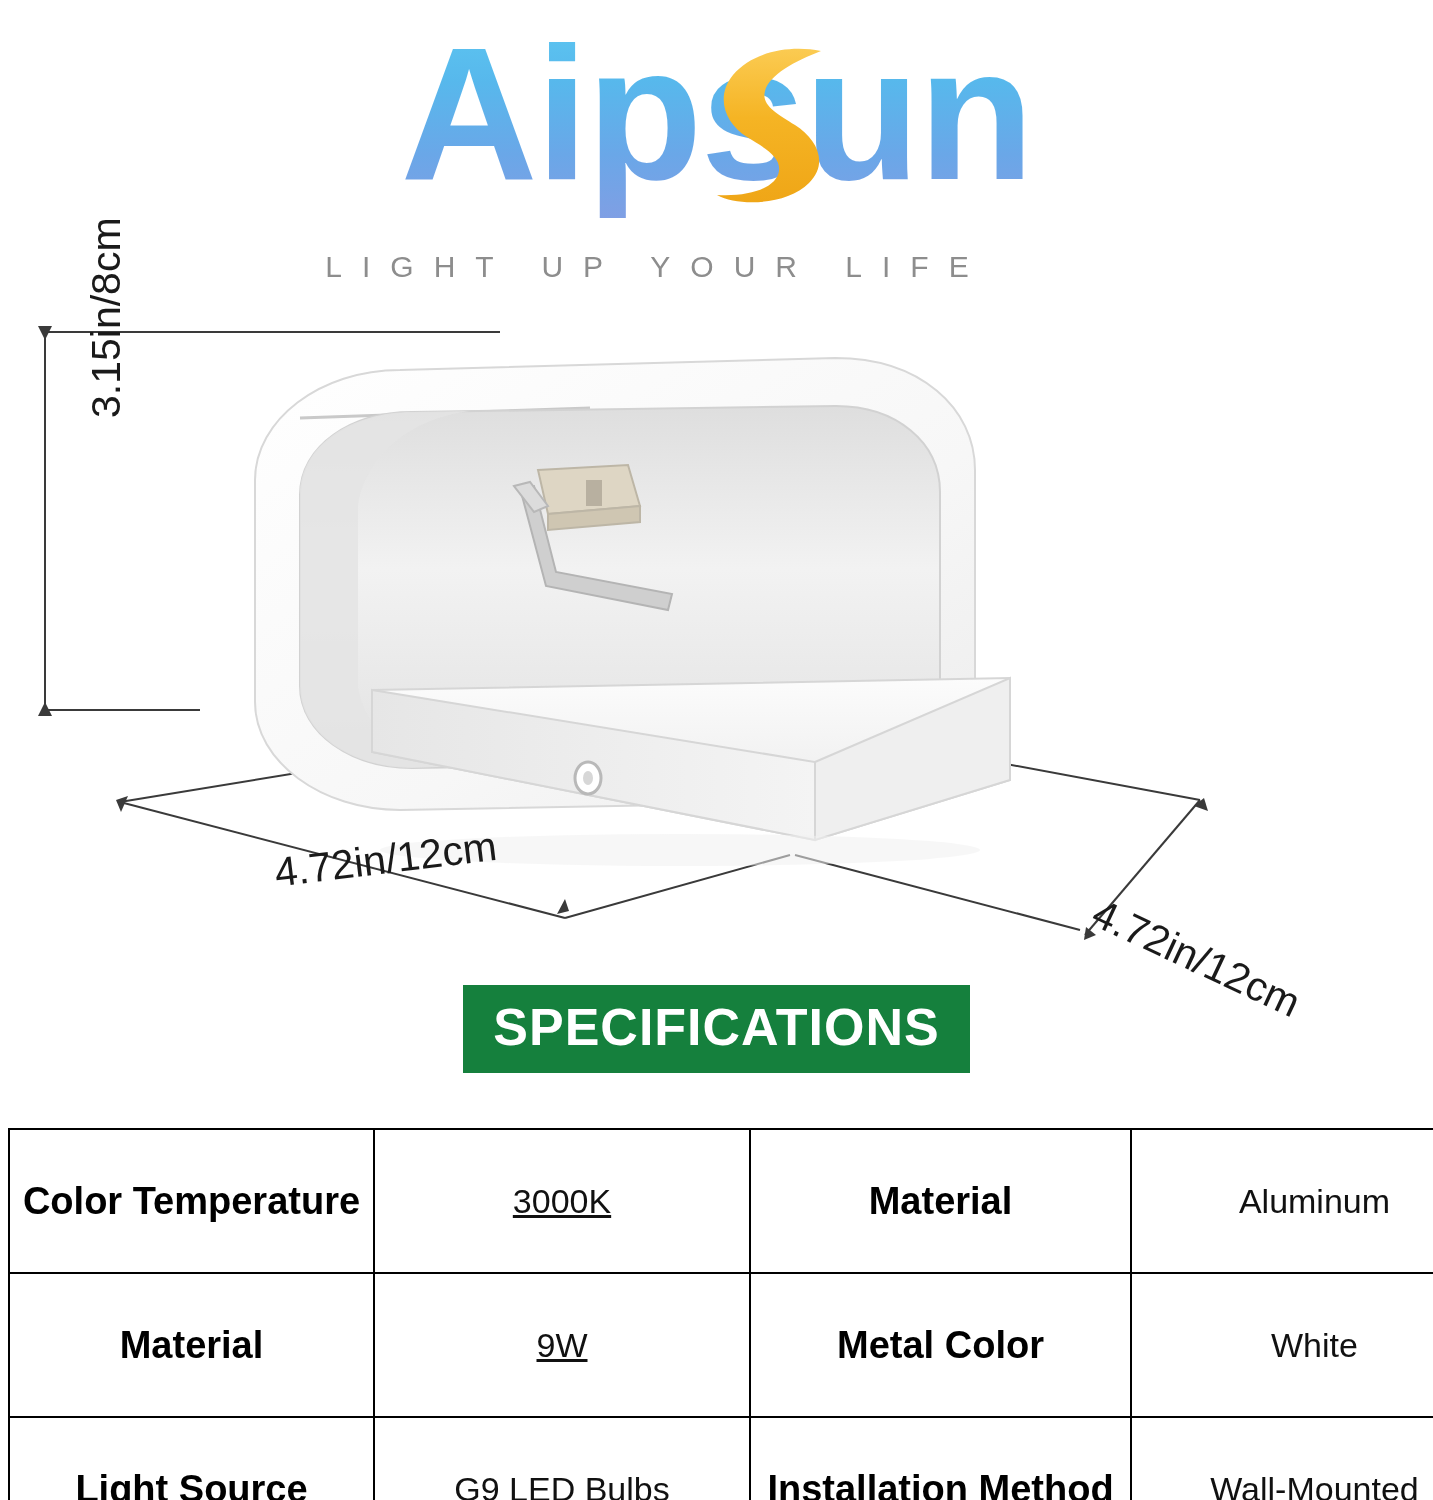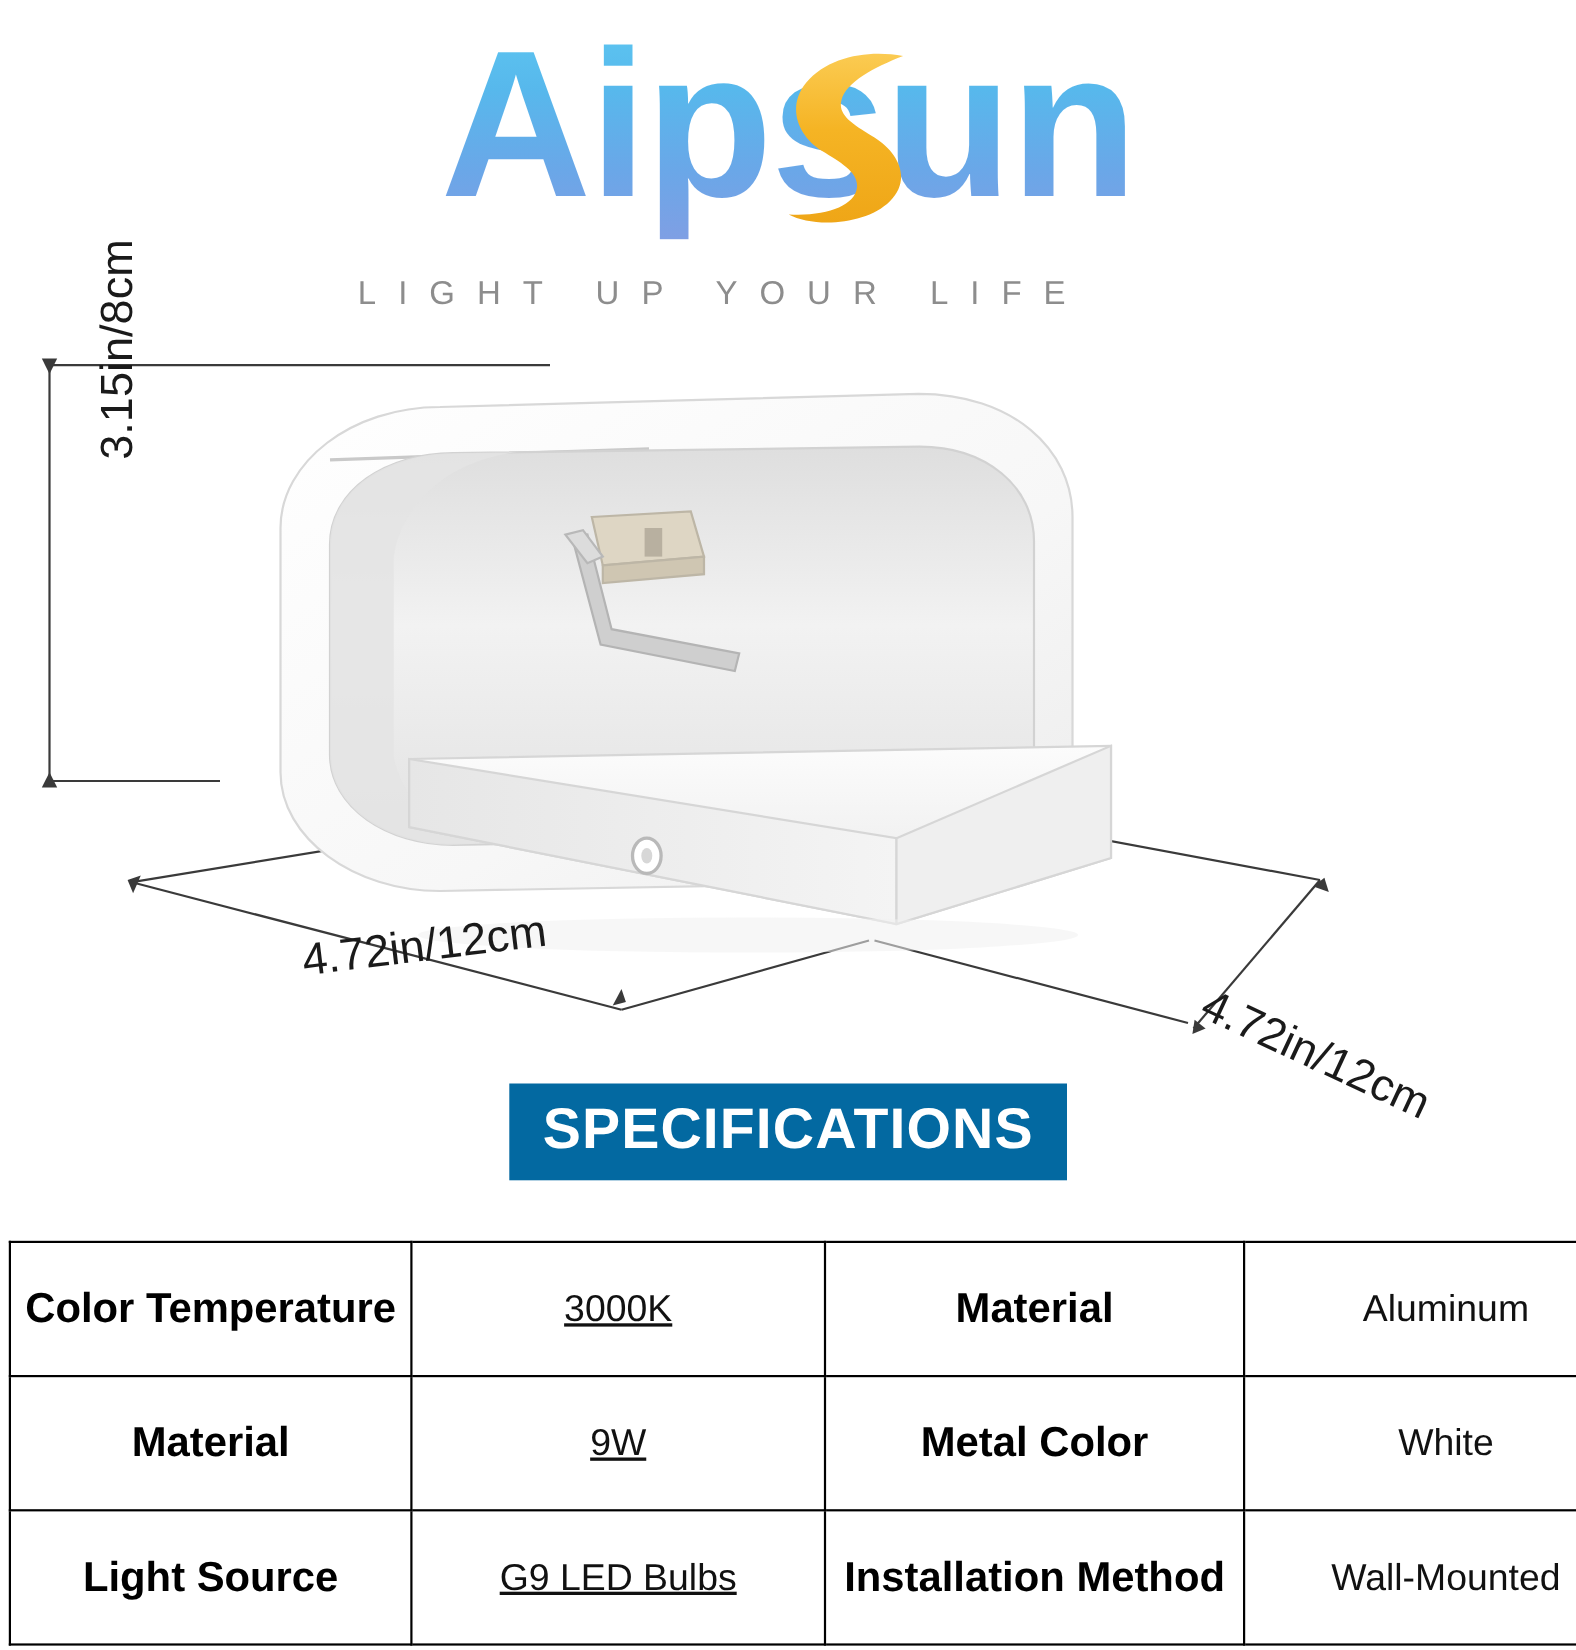--- a/index.html
+++ b/index.html
@@ -102,21 +102,21 @@
   
   .spec-banner-wrap {
     position: absolute;
     top: 985px;
     left: 0;
     width: 1433px;
     text-align: center;
   }
   .spec-banner {
     display: inline-block;
-    background: #0369a1;
+    background: #15803d;
     color: #ffffff;
     font-size: 52px;
     font-weight: bold;
     letter-spacing: 1px;
     padding: 12px 30px 16px 30px;
     font-family: "Liberation Sans", sans-serif;
   }
 
   
   .spec-table {
@@ -126,21 +126,21 @@
     width: 1417px;
     border-collapse: collapse;
     table-layout: fixed;
   }
   .spec-table td {
     border: 2px solid #000000;
     height: 118px;
     text-align: center;
     vertical-align: middle;
     font-family: "Liberation Sans", sans-serif;
-    padding: 1px 8px;
+    padding: 12px 8px;
   }
   .spec-table td.key {
     font-weight: bold;
     font-size: 38px;
     color: #000000;
   }
   .spec-table td.val {
     font-weight: normal;
     font-size: 34px;
     color: #111111;

